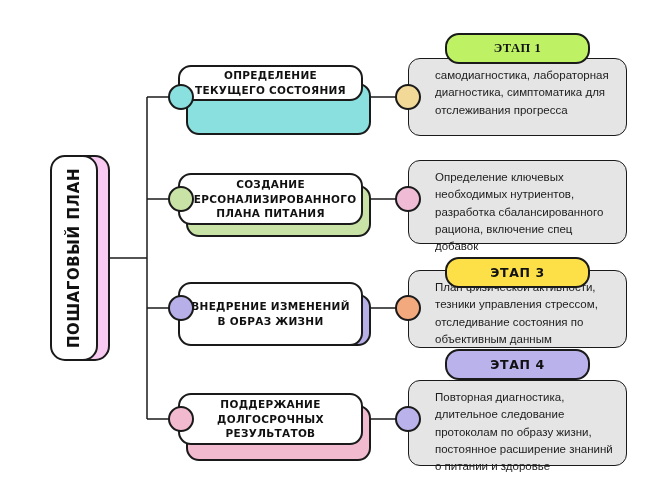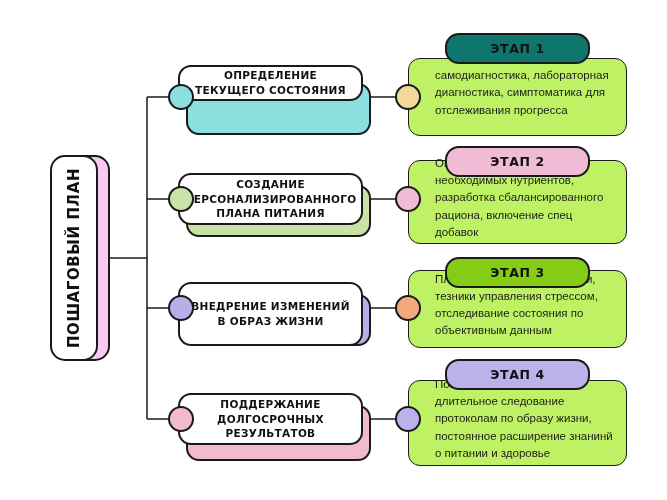--- a/index.html
+++ b/index.html
@@ -56,27 +56,27 @@
   .dt3 { left:168px; top:295px; } .dd3 { left:395px; top:295px; }
   .dt4 { left:168px; top:406px; } .dd4 { left:395px; top:406px; }
 
   
   .pill {
     position:absolute; left:445px; width:145px; height:31px;
     border:2px solid #1a1a1a; border-radius:14px; z-index:4; box-sizing:border-box;
     display:flex; align-items:center; justify-content:center;
     font-weight:bold; font-size:12.5px; letter-spacing:0.6px; color:#111;
   }
-  .p1 { top:33px; } .p2 { top:146px; } .p3 { top:257px; } .p4 { top:359px; }
+  .p1 { top:33px; } .p2 { top:146px; } .p3 { top:257px; } .p4 { top:349px; }
 
   
   .desc-box {
-    position:absolute; left:408px; width:219px; background:#bef264;
+    position:absolute; left:408px; width:219px; background:#e5e5e5;
     border:1.5px solid #1a1a1a; border-radius:12px; z-index:3; box-sizing:border-box;
-    display:flex; align-items:center;
+    display:flex; align-items:flex-start;
     padding:8px 10px 16px 26px;
   }
   .desc-box p { margin:0; font-size:11.5px; line-height:1.5; color:#1c1c1c; font-family:"Liberation Sans",sans-serif; }
   .d1 { top:58px;  height:78px; }
   .d2 { top:160px; height:84px; }
   .d3 { top:270px; height:78px; }
   .d4 { top:380px; height:86px; }
 </style>
 </head>
 <body>
@@ -101,43 +101,42 @@
   <div class="root-shadow" style="background-color: rgb(248, 201, 241);"></div>
   <div class="root-box">
     <span>ПОШАГОВЫЙ ПЛАН</span>
   </div>
 
   <div class="title-shadow ts1" style="background-color: rgb(138, 223, 223);"></div>
   <div class="title-box tb1">
     <span>ОПРЕДЕЛЕНИЕ ТЕКУЩЕГО СОСТОЯНИЯ</span>
   </div>
   <div class="dot dt1" style="background-color: rgb(138, 223, 223);"></div>
-  <div class="pill p1" style="background-color: #0f766e;">ЭТАП 1</div>
+  <div class="pill p1" style="background-color: #bef264; font-family: Liberation Serif, serif;">ЭТАП 1</div>
   <div class="desc-box d1">
     <p>самодиагностика, лабораторная диагностика, симптоматика для отслеживания прогресса</p>
   </div>
   <div class="dot dd1" style="background-color: rgb(242, 217, 152);"></div>
 
   <div class="title-shadow ts2" style="background-color: rgb(201, 227, 166);"></div>
   <div class="title-box tb2">
     <span>СОЗДАНИЕ ПЕРСОНАЛИЗИРОВАННОГО ПЛАНА ПИТАНИЯ</span>
   </div>
   <div class="dot dt2" style="background-color: rgb(201, 227, 166);"></div>
-  <div class="pill p2" style="background-color: rgb(239, 187, 213);">ЭТАП 2</div>
   <div class="desc-box d2">
     <p>Определение ключевых необходимых нутриентов, разработка сбалансированного рациона, включение спец добавок</p>
   </div>
   <div class="dot dd2" style="background-color: rgb(239, 187, 213);"></div>
 
   <div class="title-shadow ts3" style="background-color: rgb(183, 176, 232);"></div>
   <div class="title-box tb3">
     <span>ВНЕДРЕНИЕ ИЗМЕНЕНИЙ В ОБРАЗ ЖИЗНИ</span>
   </div>
   <div class="dot dt3" style="background-color: rgb(183, 176, 232);"></div>
-  <div class="pill p3" style="background-color: #84cc16;">ЭТАП 3</div>
+  <div class="pill p3" style="background-color: #fde047;">ЭТАП 3</div>
   <div class="desc-box d3">
     <p>План физической активности, тезники управления стрессом, отследивание состояния по объективным данным</p>
   </div>
   <div class="dot dd3" style="background-color: rgb(242, 169, 125);"></div>
 
   <div class="title-shadow ts4" style="background-color: rgb(242, 186, 207);"></div>
   <div class="title-box tb4">
     <span>ПОДДЕРЖАНИЕ ДОЛГОСРОЧНЫХ РЕЗУЛЬТАТОВ</span>
   </div>
   <div class="dot dt4" style="background-color: rgb(242, 186, 207);"></div>

